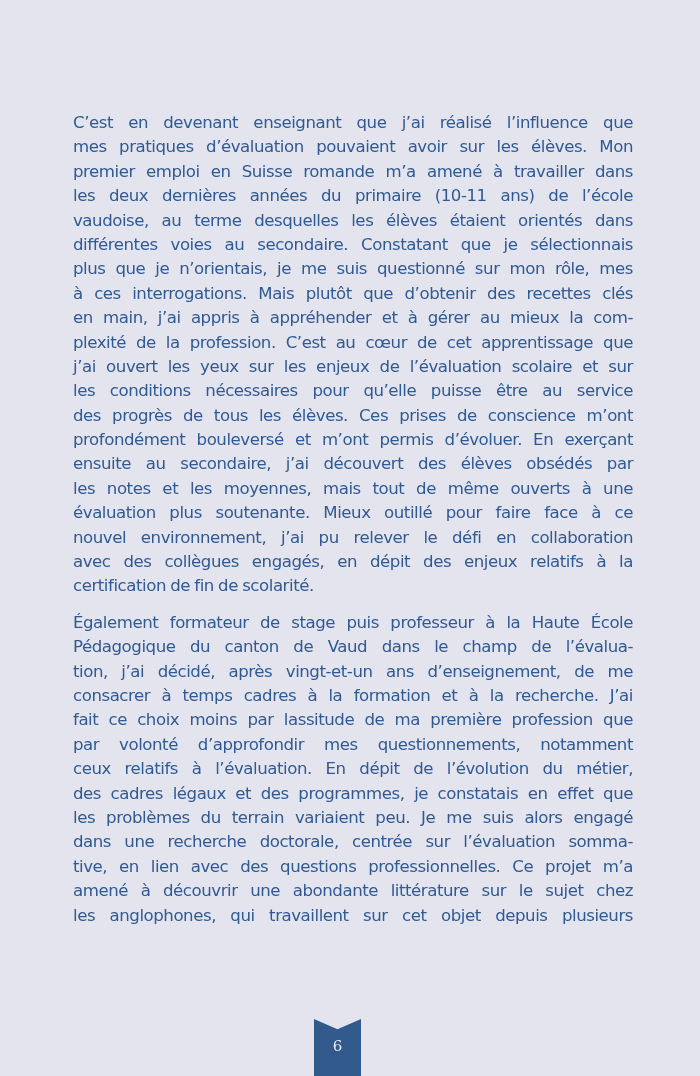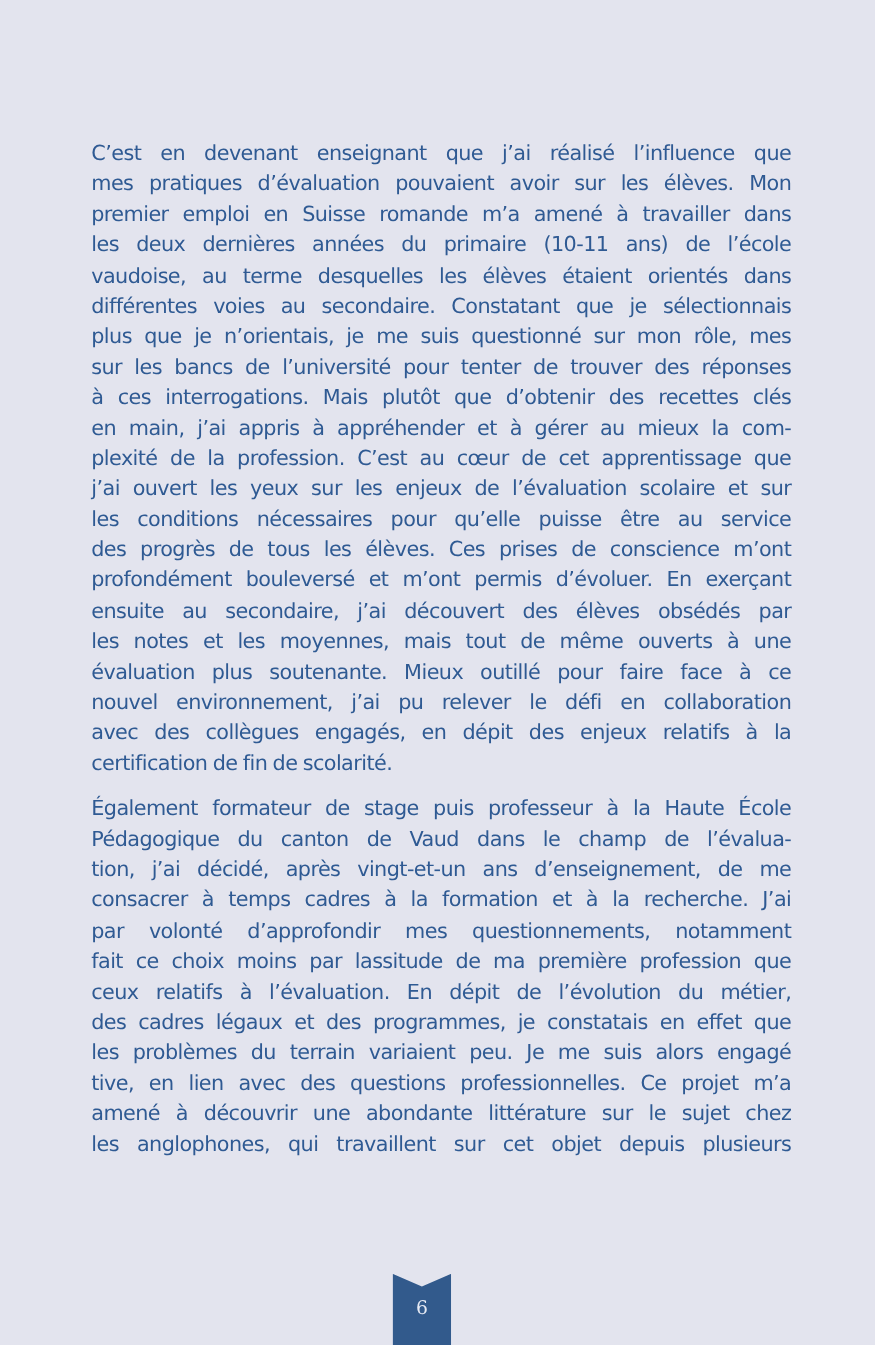--- a/index.html
+++ b/index.html
@@ -57,45 +57,45 @@
 
 <div class="page-text">
   <p class="para">
     <span class="line">C’est en devenant enseignant que j’ai réalisé l’influence que</span>
     <span class="line">mes pratiques d’évaluation pouvaient avoir sur les élèves. Mon</span>
     <span class="line">premier emploi en Suisse romande m’a amené à travailler dans</span>
     <span class="line">les deux dernières années du primaire (10-11 ans) de l’école</span>
     <span class="line">vaudoise, au terme desquelles les élèves étaient orientés dans</span>
     <span class="line">différentes voies au secondaire. Constatant que je sélectionnais</span>
     <span class="line">plus que je n’orientais, je me suis questionné sur mon rôle, mes</span>
-    <span class="line">sur les bancs de l’université pour tenter de trouver des réponses</span>
     <span class="line">à ces interrogations. Mais plutôt que d’obtenir des recettes clés</span>
     <span class="line">en main, j’ai appris à appréhender et à gérer au mieux la com-</span>
     <span class="line">plexité de la profession. C’est au cœur de cet apprentissage que</span>
     <span class="line">j’ai ouvert les yeux sur les enjeux de l’évaluation scolaire et sur</span>
     <span class="line">les conditions nécessaires pour qu’elle puisse être au service</span>
     <span class="line">des progrès de tous les élèves. Ces prises de conscience m’ont</span>
     <span class="line">profondément bouleversé et m’ont permis d’évoluer. En exerçant</span>
     <span class="line">ensuite au secondaire, j’ai découvert des élèves obsédés par</span>
     <span class="line">les notes et les moyennes, mais tout de même ouverts à une</span>
     <span class="line">évaluation plus soutenante. Mieux outillé pour faire face à ce</span>
     <span class="line">nouvel environnement, j’ai pu relever le défi en collaboration</span>
     <span class="line">avec des collègues engagés, en dépit des enjeux relatifs à la</span>
     <span class="line last">certification de fin de scolarité.</span>
   </p>
   <p class="para">
     <span class="line">Également formateur de stage puis professeur à la Haute École</span>
     <span class="line">Pédagogique du canton de Vaud dans le champ de l’évalua-</span>
     <span class="line">tion, j’ai décidé, après vingt-et-un ans d’enseignement, de me</span>
     <span class="line">consacrer à temps cadres à la formation et à la recherche. J’ai</span>
+    <span class="line">fait ce choix moins par lassitude de ma première profession que</span>
     <span class="line">par volonté d’approfondir mes questionnements, notamment</span>
-    <span class="line">fait ce choix moins par lassitude de ma première profession que</span>
     <span class="line">ceux relatifs à l’évaluation. En dépit de l’évolution du métier,</span>
     <span class="line">des cadres légaux et des programmes, je constatais en effet que</span>
     <span class="line">les problèmes du terrain variaient peu. Je me suis alors engagé</span>
+    <span class="line">dans une recherche doctorale, centrée sur l’évaluation somma-</span>
     <span class="line">tive, en lien avec des questions professionnelles. Ce projet m’a</span>
     <span class="line">amené à découvrir une abondante littérature sur le sujet chez</span>
     <span class="line">les anglophones, qui travaillent sur cet objet depuis plusieurs</span>
   </p>
 </div>
 
 <div class="page-tab"></div>
 <div class="page-number">6</div>
 
 </body></html>

